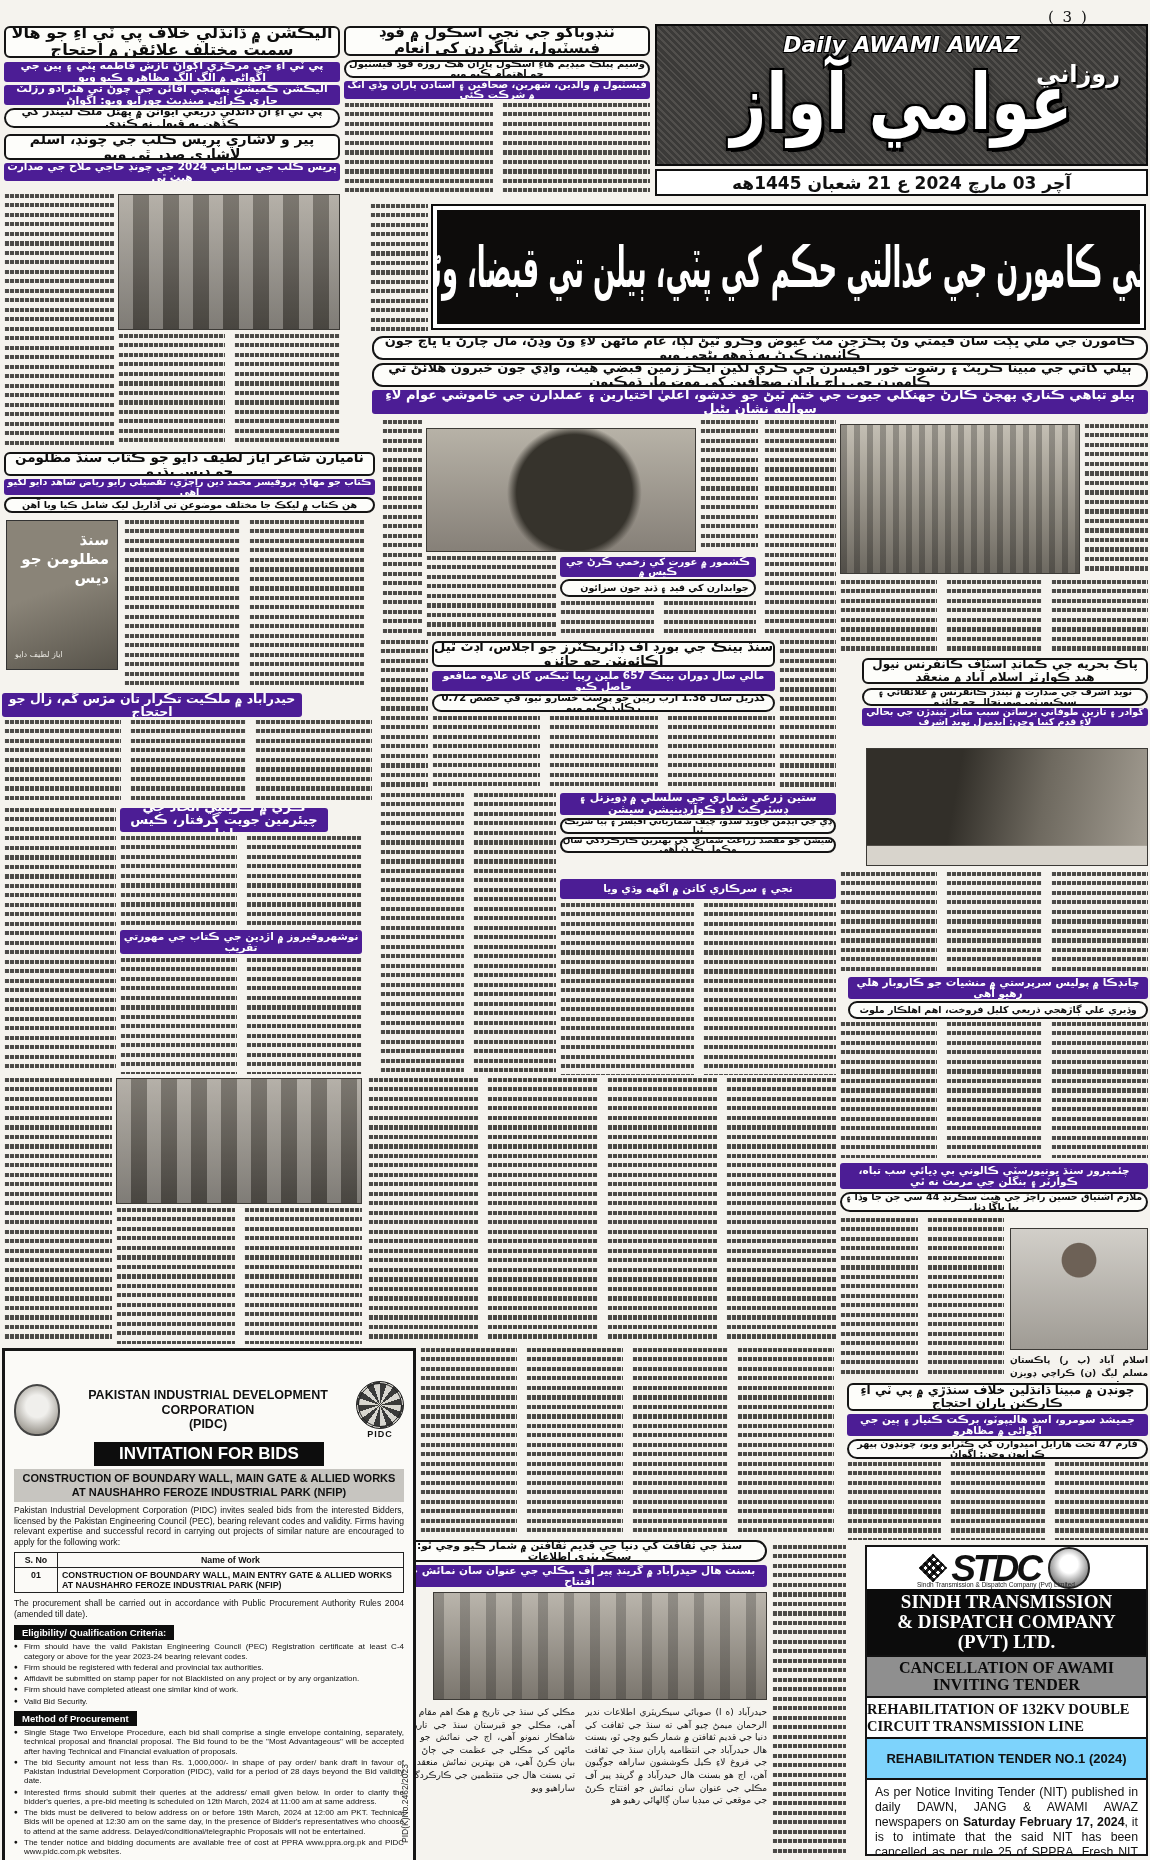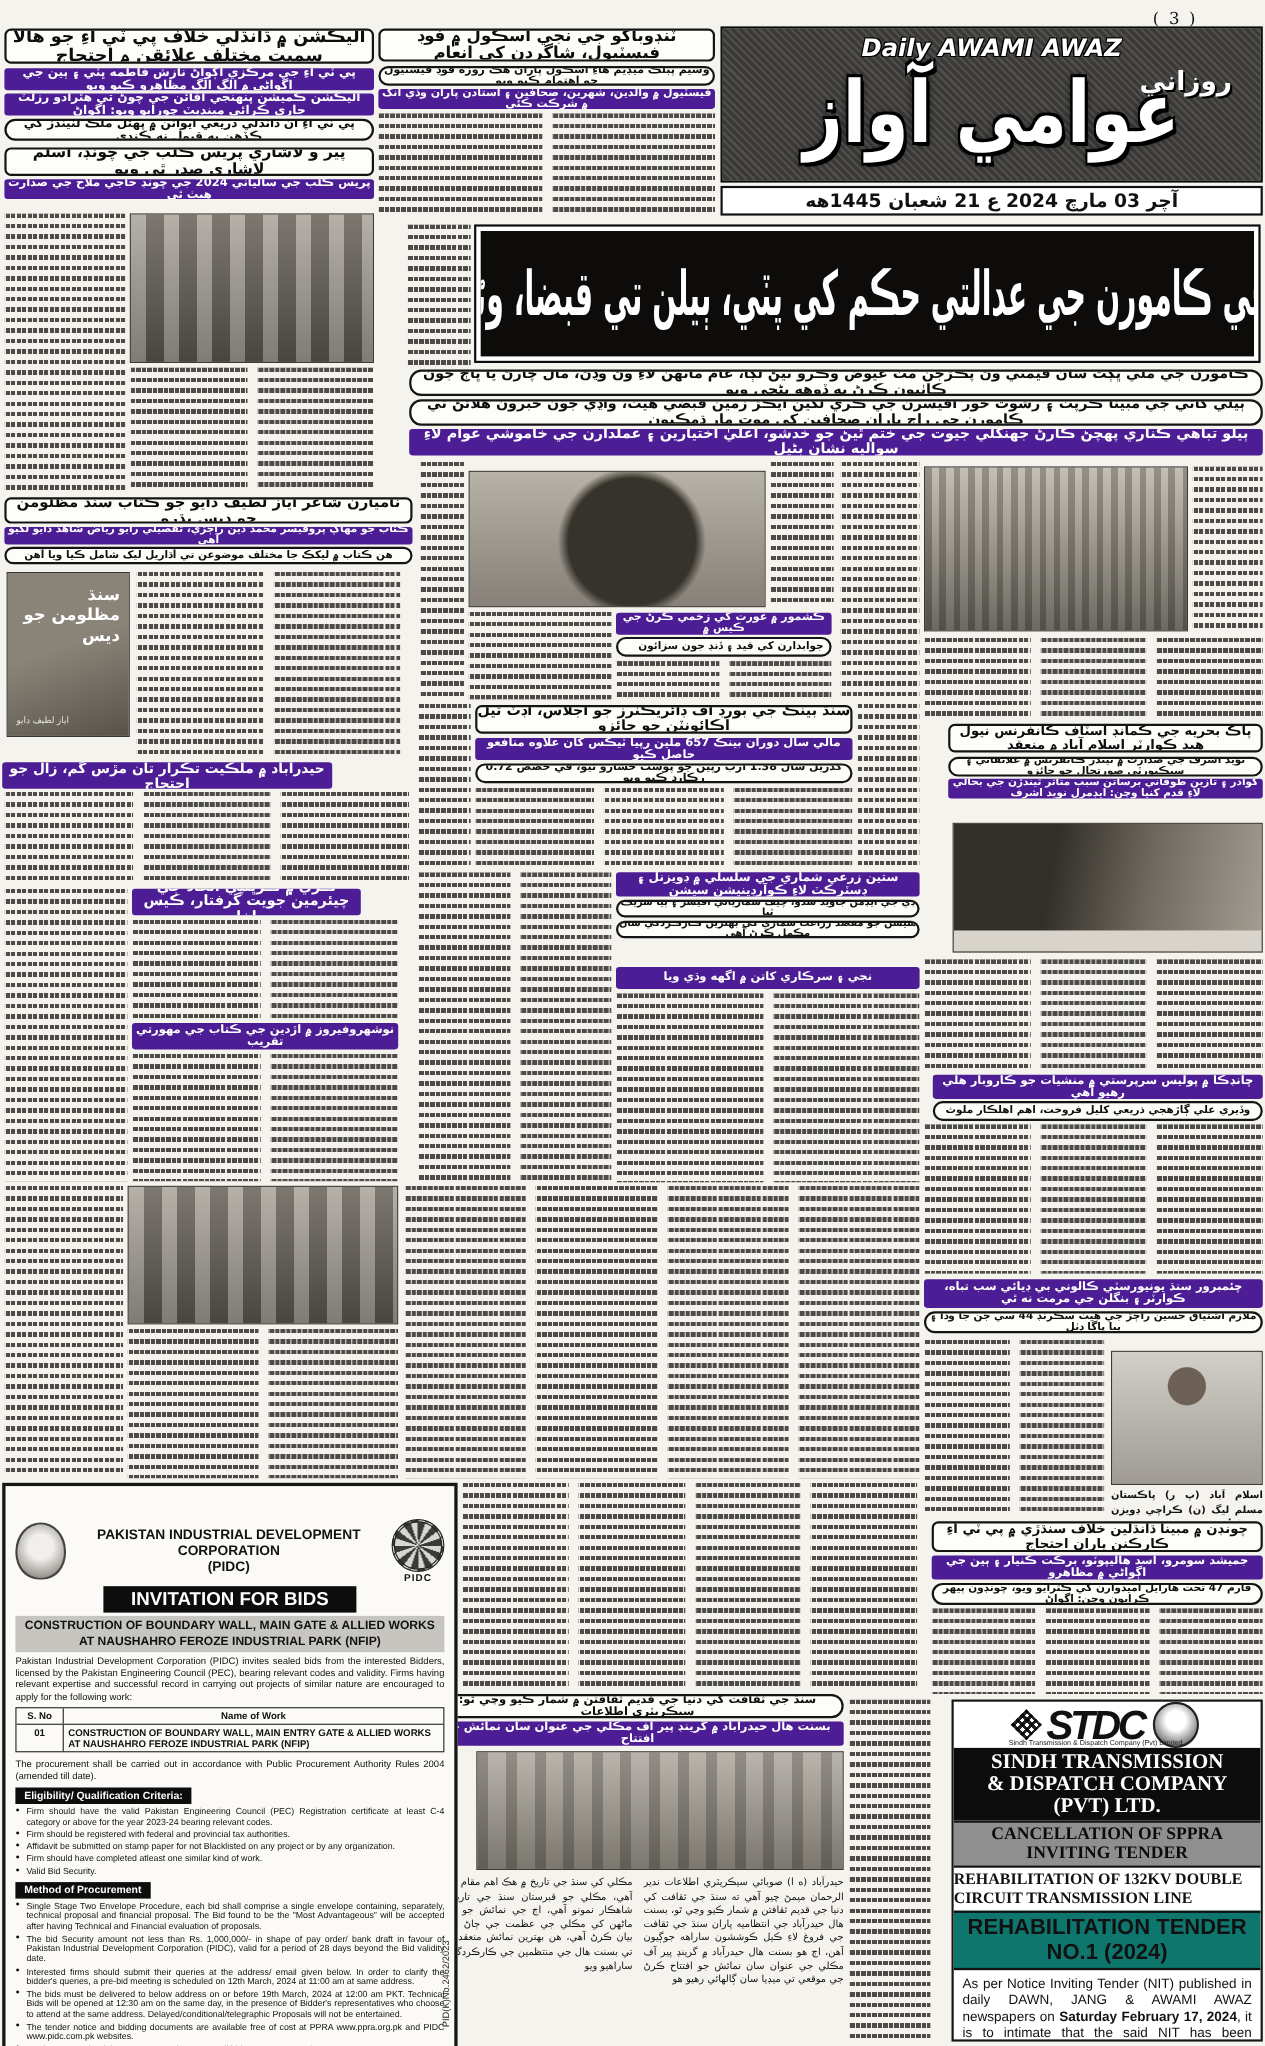--- a/index.html
+++ b/index.html
@@ -79,22 +79,22 @@
       letter-spacing:-3px;line-height:1;}
   .stdc-diamond{width:20px;height:20px;transform:rotate(45deg);
       background:repeating-linear-gradient(0deg,#222 0 3px,#fff 3px 6px),repeating-linear-gradient(90deg,#222 0 3px,#fff 3px 6px);
       background-blend-mode:multiply;}
   .stdc-sub{position:absolute;bottom:1px;left:50px;font-size:6.5px;font-family:"Liberation Sans",sans-serif;color:#222;}
   .sindh-emblem{width:38px;height:38px;border-radius:50%;border:2px solid #222;
       background:radial-gradient(circle at 50% 40%,#fff 0 30%,#777 76%);}
   .stdc-black{background:#0c0c0c;color:#fff;text-align:center;font-weight:700;font-size:19px;line-height:1.05;padding:3px 0;}
   .stdc-cancel{background:#8f8f8f;color:#0b0b0b;text-align:center;font-weight:700;font-size:16px;line-height:1.1;padding:2px 0;border-top:2px solid #111;border-bottom:2px solid #111;}
   .stdc-proj{background:#fff;text-align:left;font-weight:700;font-size:14.5px;line-height:1.15;padding:3px 0;}
-  .stdc-tno{background:#0f766e;text-align:center;font-weight:700;font-size:20px;
-      font-family:"Liberation Sans",sans-serif;padding:2px 0;border-top:2px solid #111;border-bottom:2px solid #111;}
+  .stdc-tno{background:#7dd3fc;text-align:center;font-weight:700;font-size:13px;
+      font-family:"Liberation Sans",sans-serif;padding:12px 0;border-top:2px solid #111;border-bottom:2px solid #111;}
   .stdc-body{font-family:"Liberation Sans",sans-serif;font-size:12.3px;line-height:1.22;text-align:justify;padding:5px 8px;}
   .cap{font-size:9px;line-height:1.4;text-align:justify;overflow:hidden;}
   .pgnum{font-family:"DejaVu Serif",serif;font-size:15px;letter-spacing:2px;}
 </style>
 </head>
 <body>
 
 <div class="page">
 
   <div class="abs pgnum" style="left:1048px;top:8px;">( 3 )</div>
@@ -361,21 +361,21 @@
       <div class="stdc-mark">STDC</div>
       <div class="sindh-emblem"></div>
       <div class="stdc-sub">Sindh Transmission &amp; Dispatch Company (Pvt) Limited</div>
     </div>
     <div class="stdc-black">
       <div>SINDH TRANSMISSION</div>
       <div>&amp; DISPATCH COMPANY</div>
       <div>(PVT) LTD.</div>
     </div>
     <div class="stdc-cancel">
-      <div>CANCELLATION OF SPPRA</div>
+      <div>CANCELLATION OF AWAMI</div>
       <div>INVITING TENDER</div>
     </div>
     <div class="stdc-proj">
       <div>REHABILITATION OF 132KV DOUBLE</div>
       <div>CIRCUIT TRANSMISSION LINE</div>
     </div>
     <div class="stdc-tno">REHABILITATION TENDER NO.1 (2024)</div>
     <div class="stdc-body"><span>As per Notice Inviting Tender (NIT) published in daily DAWN, JANG &amp; AWAMI AWAZ newspapers on </span><b>Saturday February 17, 2024</b><span>, it is to intimate that the said NIT has been cancelled as per rule 25 of SPPRA. Fresh NIT will be floated in due course of time.</span></div>
 
   </div>

